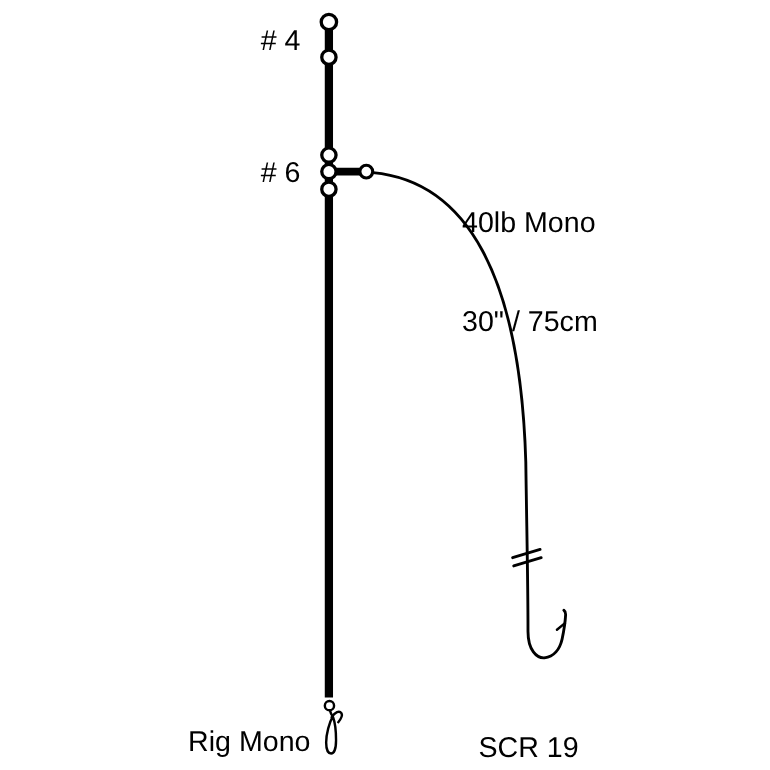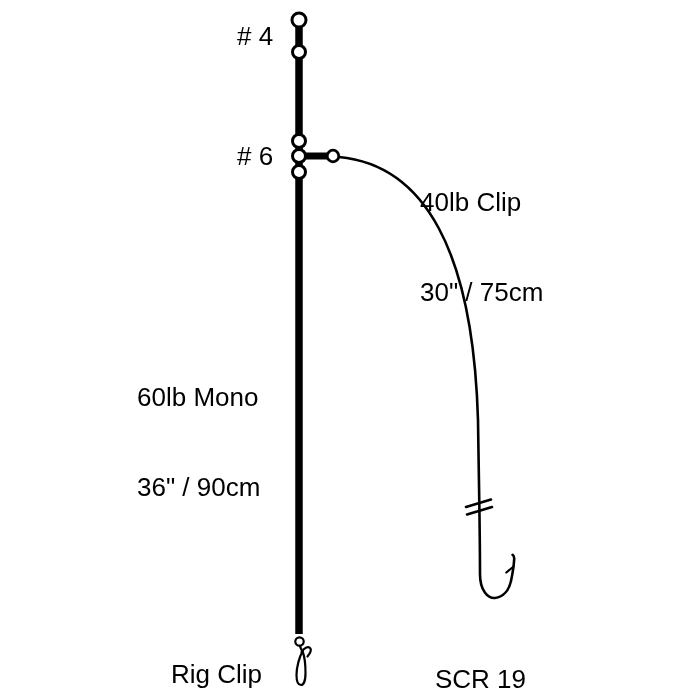--- a/index.html
+++ b/index.html
@@ -68,29 +68,25 @@
              C 296.5 681.5, 298.5 685, 301 685
              C 303.5 685, 305.5 681, 305.5 673
              C 305.5 665, 304.5 656.5, 302.8 652" fill="none" stroke="#000" stroke-width="2.2" stroke-linecap="round"></path>
   </svg>
 
   <div class="lbl" style="left:237px; top:21px;"># 4</div>
 
   <div class="lbl" style="left:237px; top:141px;"># 6</div>
 
   <div class="lbl" style="left:420px; top:127px;">
-    <div>40lb Clip</div>
+    <div>40lb Mono</div>
     <div>30" / 75cm</div>
   </div>
 
-  <div class="lbl" style="left:137px; top:322px;">
-    <div>60lb Mono</div>
-    <div>36" / 90cm</div>
-  </div>
 
   <div class="lbl" style="left:435px; top:604px;">
     <div>SCR 19</div>
     
   </div>
 
-  <div class="lbl" style="left:171px; top:659px;">Rig Clip</div>
+  <div class="lbl" style="left:171px; top:659px;">Rig Mono</div>
 
 </div>
 
 </body></html>

